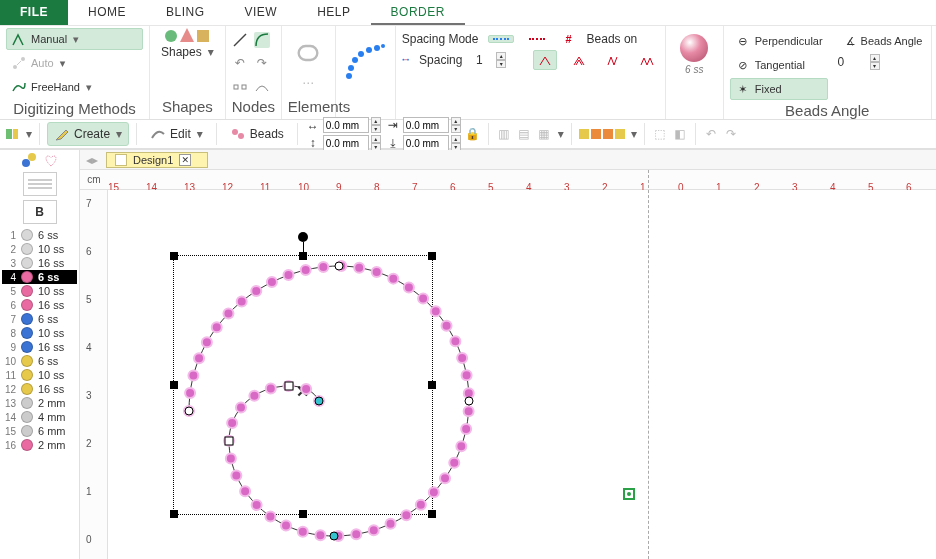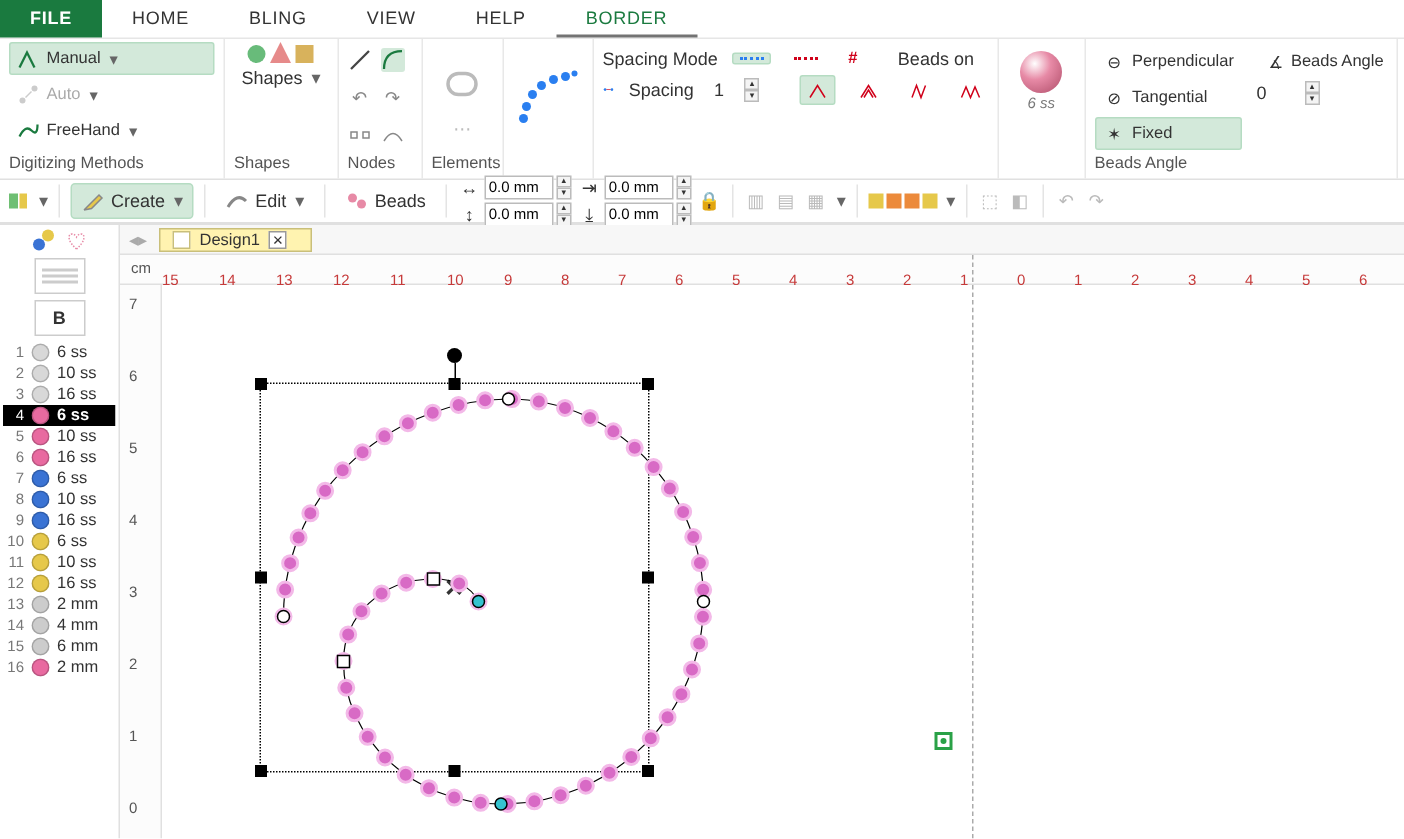--- a/index.html
+++ b/index.html
@@ -6,21 +6,21 @@
   body{margin:0;background:#fff;font-size:12px;color:#333;width:936px}
   
   .menubar{display:flex;height:26px;align-items:stretch;border-bottom:1px solid #e6e6e6}
   .menubar .tab{padding:5px 20px;font-size:12px;letter-spacing:.5px;cursor:pointer}
   .menubar .file{background:#1a7a3f;color:#fff;font-weight:600}
   .menubar .active{color:#1a7a3f;border-bottom:2px solid #737373;padding-bottom:14px}
   
   .ribbon{display:flex;border-bottom:1px solid #e0e0e0;height:94px}
   .group{border-right:1px solid #e8e8e8;padding:2px 6px;display:flex;flex-direction:column}
   .group-body{flex:1;display:flex;align-items:flex-start;gap:4px}
-  .group-label{text-align:left;font-size:11px;color:#555;padding:2px 0;white-space:nowrap}
+  .group-label{text-align:center;font-size:15px;color:#555;padding:2px 0;white-space:nowrap}
   .vstack{display:flex;flex-direction:column;gap:2px}
   .btn{display:flex;align-items:center;gap:4px;padding:2px 4px;border:1px solid transparent;border-radius:2px;white-space:nowrap}
   .btn.sel{background:#d3e9da;border-color:#b5dcc2}
   .ico{width:16px;height:16px;display:inline-flex;align-items:center;justify-content:center}
   .ico-big{width:28px;height:28px}
   .drop{margin-left:2px;color:#666}
   .shape-panel{display:flex;flex-direction:column;align-items:center;gap:0}
   .shape-grid{display:flex;gap:3px;align-items:flex-end}
   .shape-grid .circ{width:12px;height:12px;border-radius:50%;background:#68bb7a}
   .shape-grid .tri{width:0;height:0;border-left:7px solid transparent;border-right:7px solid transparent;border-bottom:14px solid #e68a8a}
@@ -213,21 +213,21 @@
         <div class="vstack" style="gap:2px;width:100%;padding-top:2px">
       <div style="display:flex;align-items:center;gap:10px">
         <span>Spacing Mode</span>
         <span class="btn sel">
               <span class="dotline bluecolor"></span>
             </span>
         <span class="btn">
               <span class="dotline redcolor"></span>
             </span>
         <span class="btn" style="color:#d0021b;font-weight:600">#</span>
-        <span style="margin-left:12px">Beads on</span>
+        <span style="margin-left:0">Beads on</span>
       </div>
       <div style="display:flex;align-items:center;gap:10px">
         <span class="ico">
               <svg viewBox="0 0 16 16">
                 <circle cx="3" cy="8" r="2" fill="#2a7ff0"></circle>
                 <circle cx="13" cy="8" r="2" fill="#2a7ff0"></circle>
                 <line x1="5" y1="8" x2="11" y2="8" stroke="#d0021b"></line>
               </svg>
             </span>
         <span>Spacing</span>

